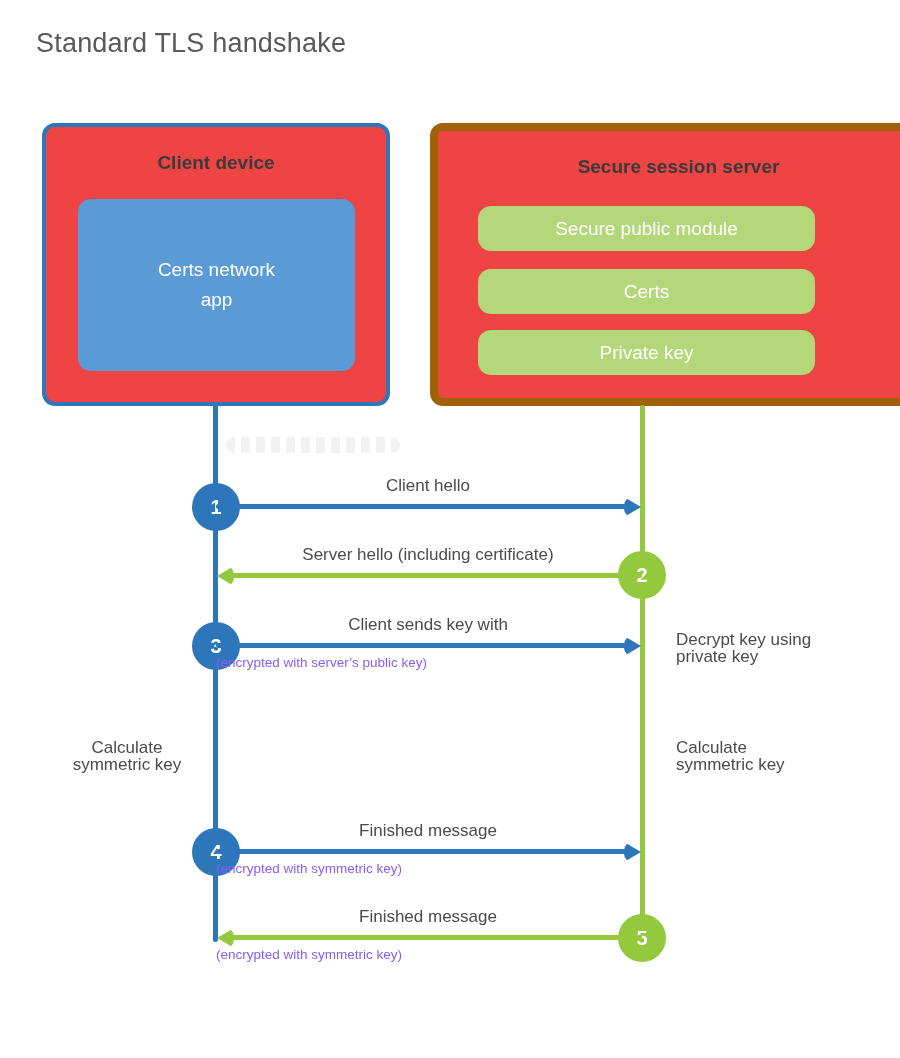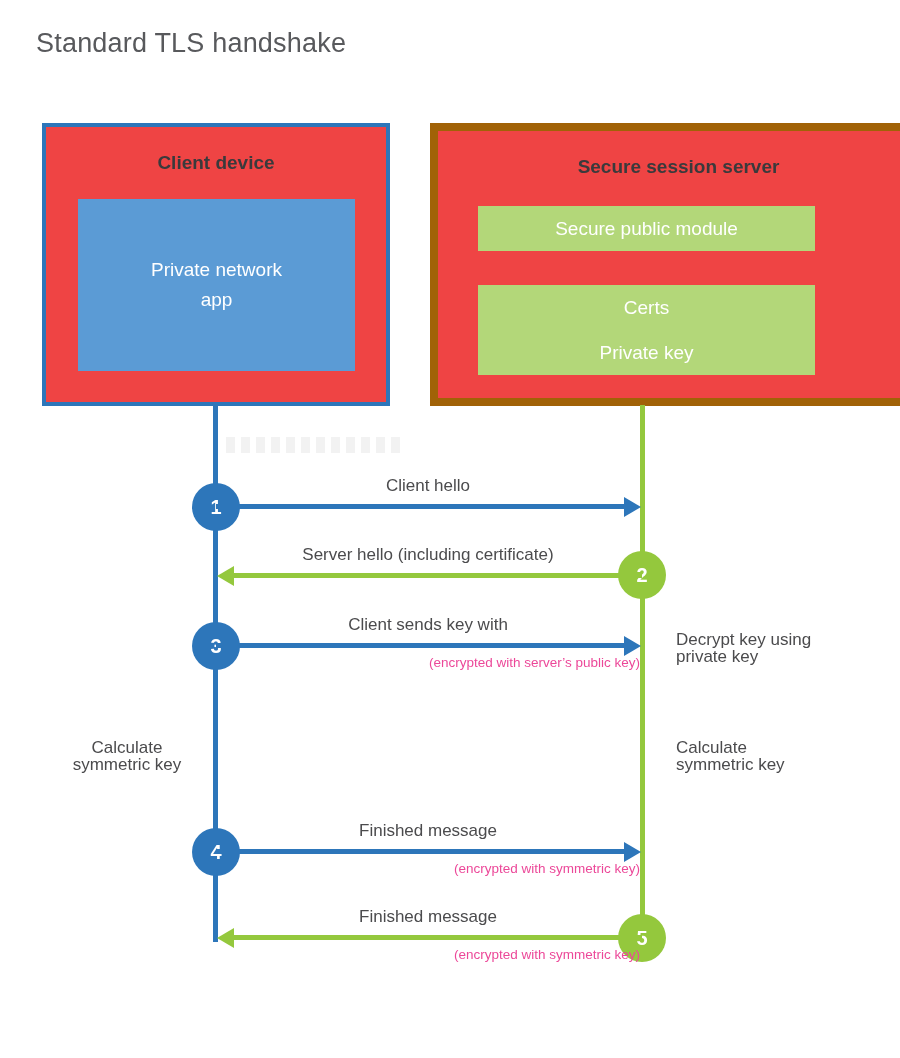--- a/index.html
+++ b/index.html
@@ -1,15 +1,15 @@
 <!DOCTYPE html>
 <html><head>
 <meta charset="utf-8">
 <style>
-  * { margin:0; padding:0; box-sizing:border-box; }
+  * { margin:0; padding:0; box-sizing:border-box;border-radius:13px; }
   body { background:#ffffff; }
   .canvas {
     position:relative; width:900px; height:1058px; background:#ffffff;
     font-family:"Liberation Sans", sans-serif; overflow:hidden;
   }
   .diagram-title {
     position:absolute; left:36px; top:28px;
     font-size:27px; font-weight:300; color:#58595c; letter-spacing:.2px;
   }
   
@@ -24,21 +24,21 @@
     position:absolute; left:32px; top:72px; width:277px; height:172px;
     background:#5b9bd5; color:#ffffff; font-size:19px; line-height:1.6;
     display:flex; align-items:center; justify-content:center;
     text-align:center; white-space:pre-line;
   }
   .module-bar {
     position:absolute; left:40px; width:337px; height:45px;
     background:#b3d779; color:#ffffff; font-size:19px;
     text-align:center; line-height:45px;
   }
-  .bar-0 { top:75px; } .bar-1 { top:138px;margin-top:16px; } .bar-2 { top:199px; }
+  .bar-0 { top:75px; } .bar-1 { top:138px; } .bar-2 { top:199px; }
 
   
   .lifeline { position:absolute; width:5px; top:405px; }
   .lifeline.blue  { left:213px; background:#2d76ba; height:537px; }
   .lifeline.green { left:640px; background:#94c83d; height:533px; }
 
   
   .ghost {
     position:absolute; left:226px; top:437px; width:174px; height:16px;
     background:repeating-linear-gradient(90deg,#f2f2f2 0 9px,transparent 9px 15px);
@@ -63,22 +63,22 @@
   }
   .head.right { left:624px; border-left:17px solid #2d76ba; }
   .head.left  { left:217px; border-right:17px solid #94c83d; }
 
   
   .msg-label {
     position:absolute; left:216px; width:424px; text-align:center;
     font-size:17px; color:#4b4b4d;
   }
   .msg-sub {
-    position:absolute; left:216px; width:424px; text-align:right;
-    font-size:13.5px; color:#ec4899;
+    position:absolute; left:216px; width:424px; text-align:left;
+    font-size:13.5px; color:#8b5cf6;
   }
   .side-note {
     position:absolute; font-size:17px; color:#4b4b4d;
     line-height:17px; white-space:pre-line;
   }
   .note-decrypt    { left:676px; top:631px; }
   .note-calc-left  { left:62px;  top:739px; width:130px; text-align:center; }
   .note-calc-right { left:676px; top:739px; }
 
   
@@ -90,21 +90,21 @@
 </style>
 </head>
 <body>
 
 <div class="canvas">
 
   <div class="diagram-title">Standard TLS handshake</div>
 
   <div class="entity-box client">
     <div class="entity-title">Client device</div>
-    <div class="app-rect">Private network
+    <div class="app-rect">Certs network
 app</div>
   </div>
 
   <div class="entity-box server">
     <div class="entity-title">Secure session server</div>
     <div class="module-bar bar-0">Secure public module</div>
     <div class="module-bar bar-1">Certs</div>
     <div class="module-bar bar-2">Private key</div>
   </div>
 

